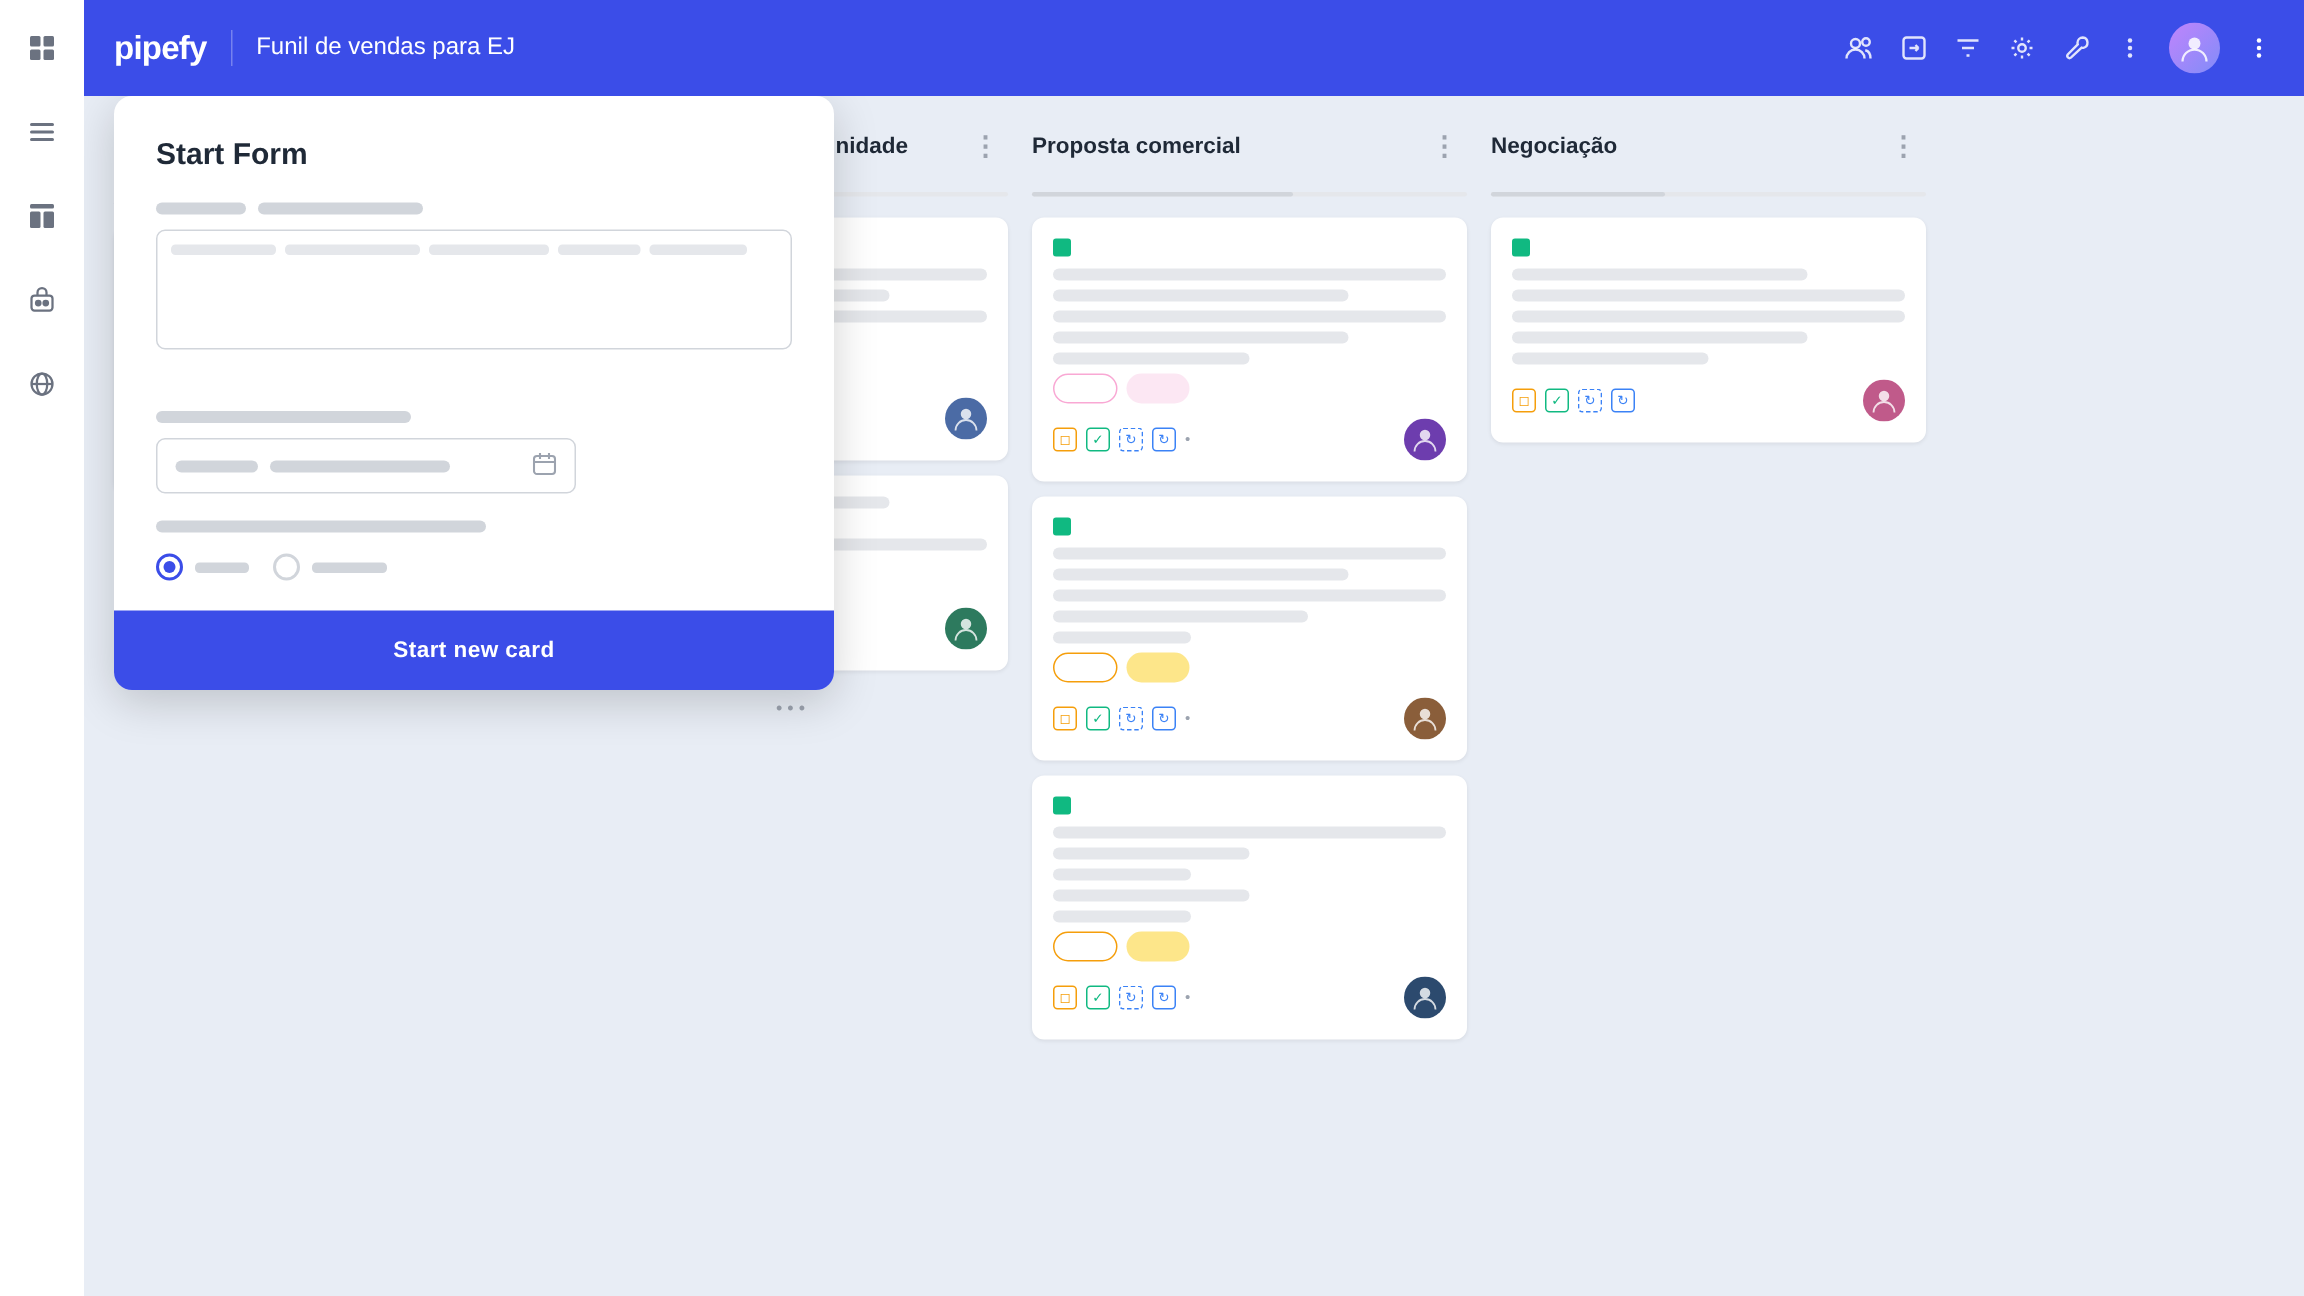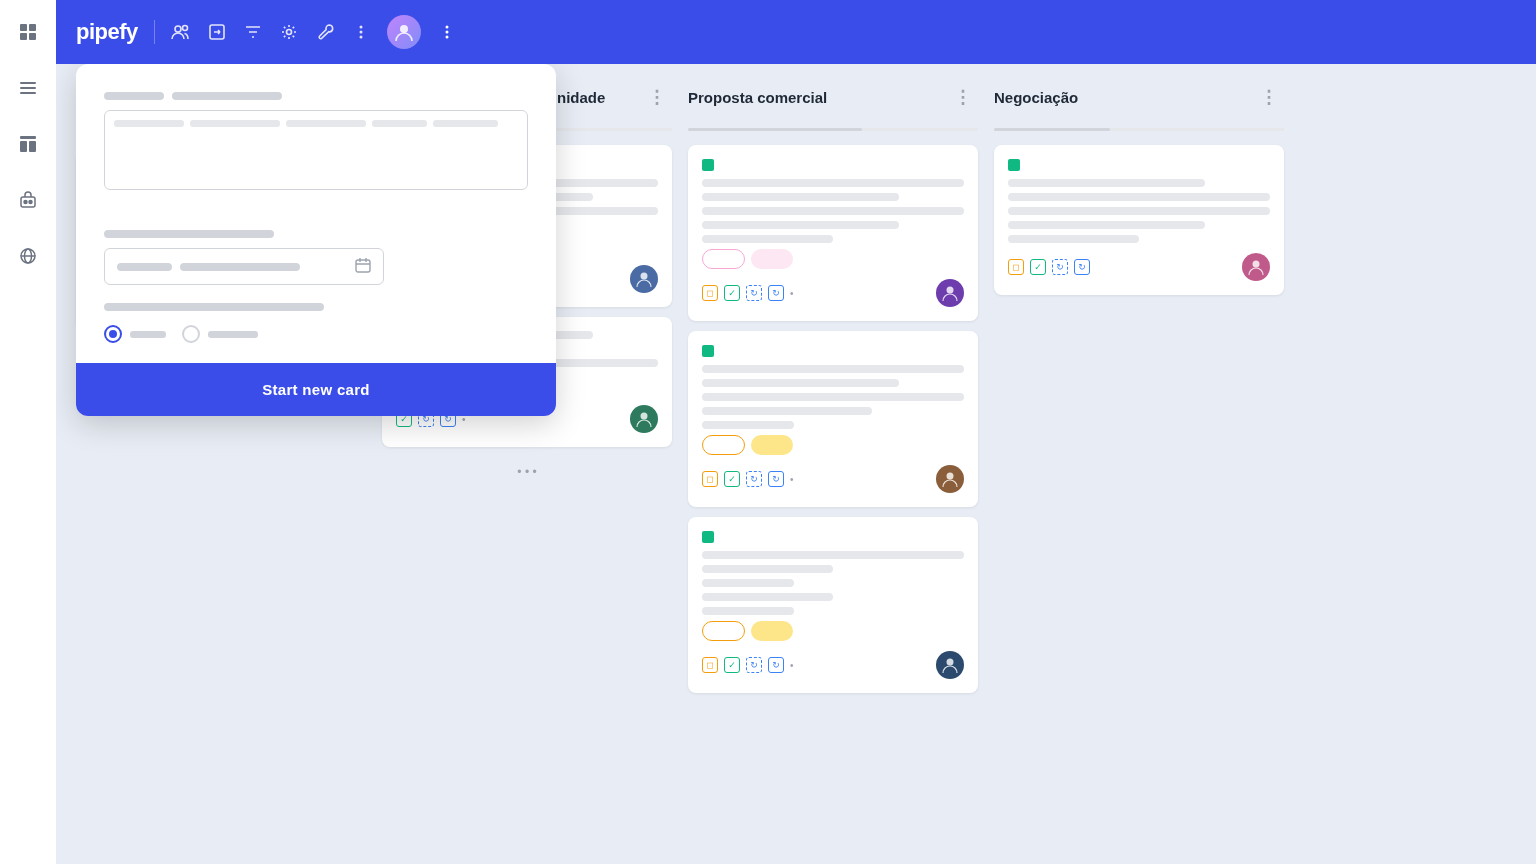--- a/index.html
+++ b/index.html
@@ -491,20 +491,21 @@
   </div>
 </div>
 
 <div class="main-content">
 
   <div class="header">
     <div class="logo">
       <span class="logo-text">pipefy</span>
     </div>
     <div class="pipe-divider"></div>
+    <span class="header-title">Funil de vendas para EJ</span>
     <div class="header-actions">
 
       <div class="header-action-icon">
         <svg width="20" height="20" viewBox="0 0 20 20" fill="none" stroke="currentColor" stroke-width="1.6">
           <circle cx="7" cy="7" r="3"></circle>
             <path d="M1 17c0-3.3 2.7-6 6-6h0c3.3 0 6 2.7 6 6"></path>
           <circle cx="14" cy="6" r="2.5"></circle>
             <path d="M17 17c0-2.8-1.3-5-3.5-5.5"></path>
         </svg>
       </div>
@@ -818,20 +819,21 @@
               </svg>
             </div>
           </div>
         </div>
       </div>
     </div>
 
     <div class="form-overlay">
       <div class="start-form">
         <div class="form-body">
+          <div class="form-title">Start Form</div>
 
           <div class="form-field-label">
             <div class="form-label-skel short"></div>
             <div class="form-label-skel long"></div>
           </div>
 
           <div style="position:relative;margin-bottom:18px;">
             <textarea class="form-textarea" placeholder="" style=""></textarea>
             <div style="position:absolute;top:10px;left:10px;right:10px;pointer-events:none;">
               <div style="display:flex;flex-wrap:wrap;gap:6px;">

